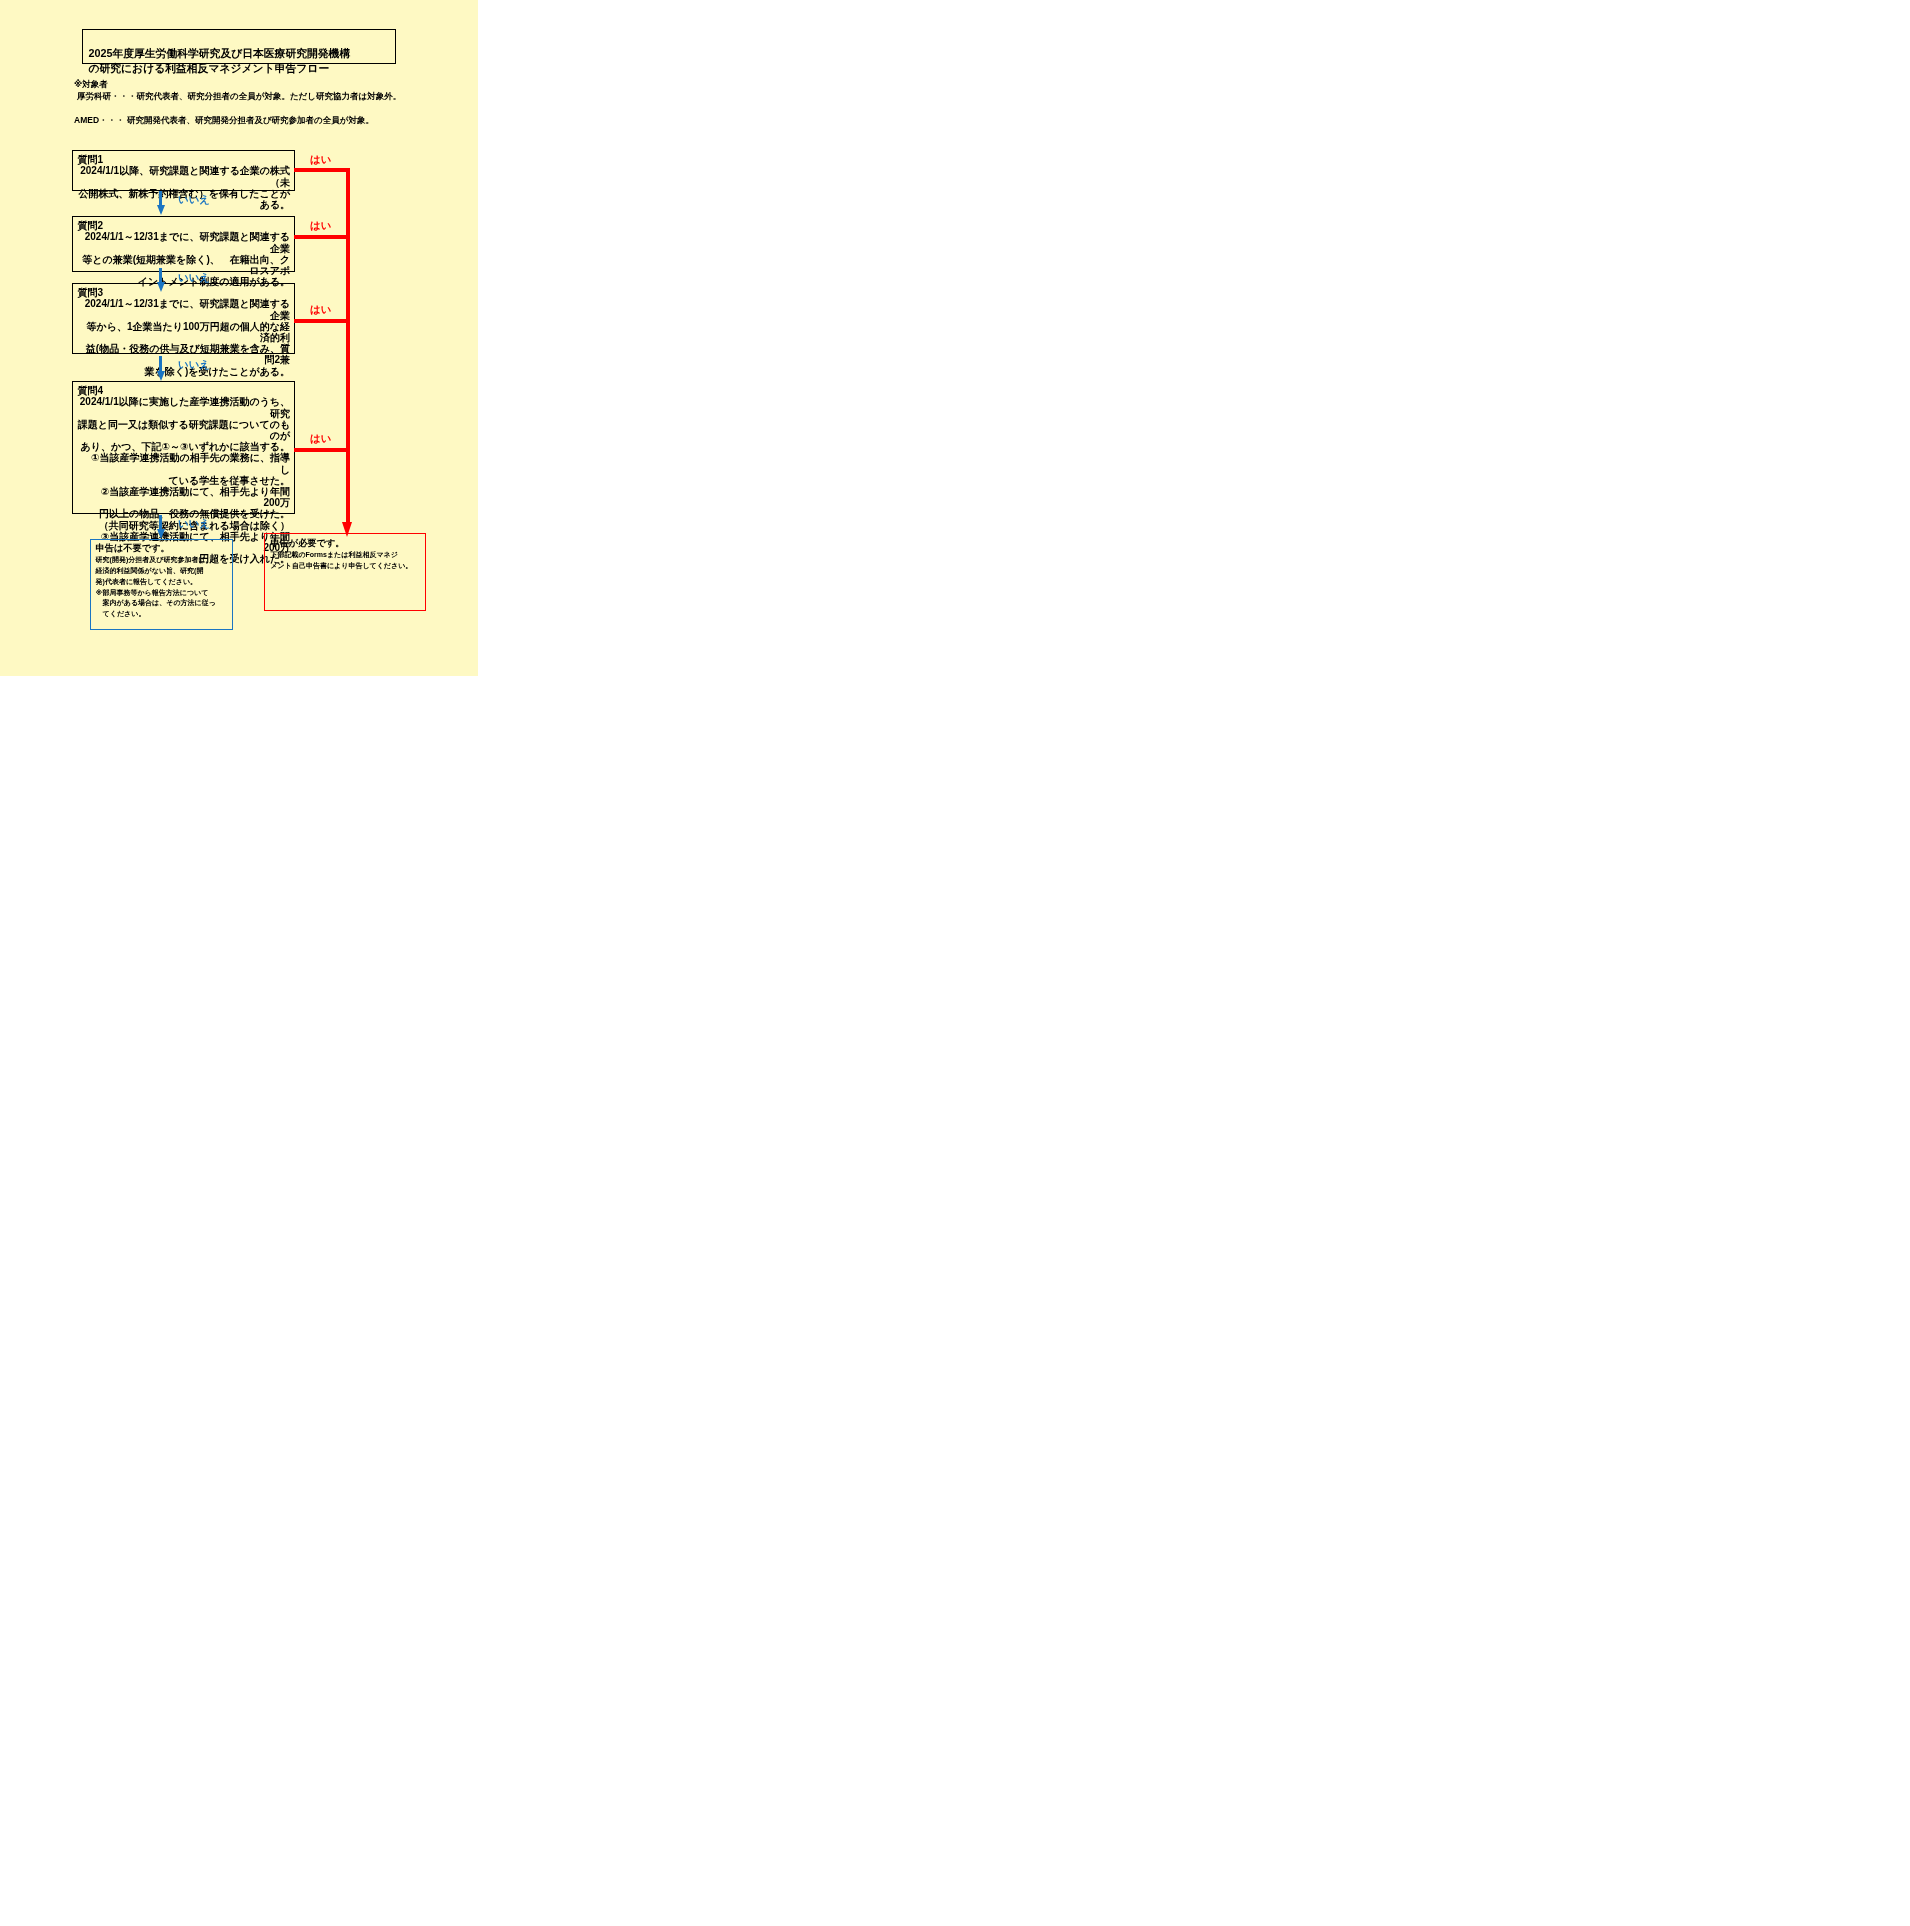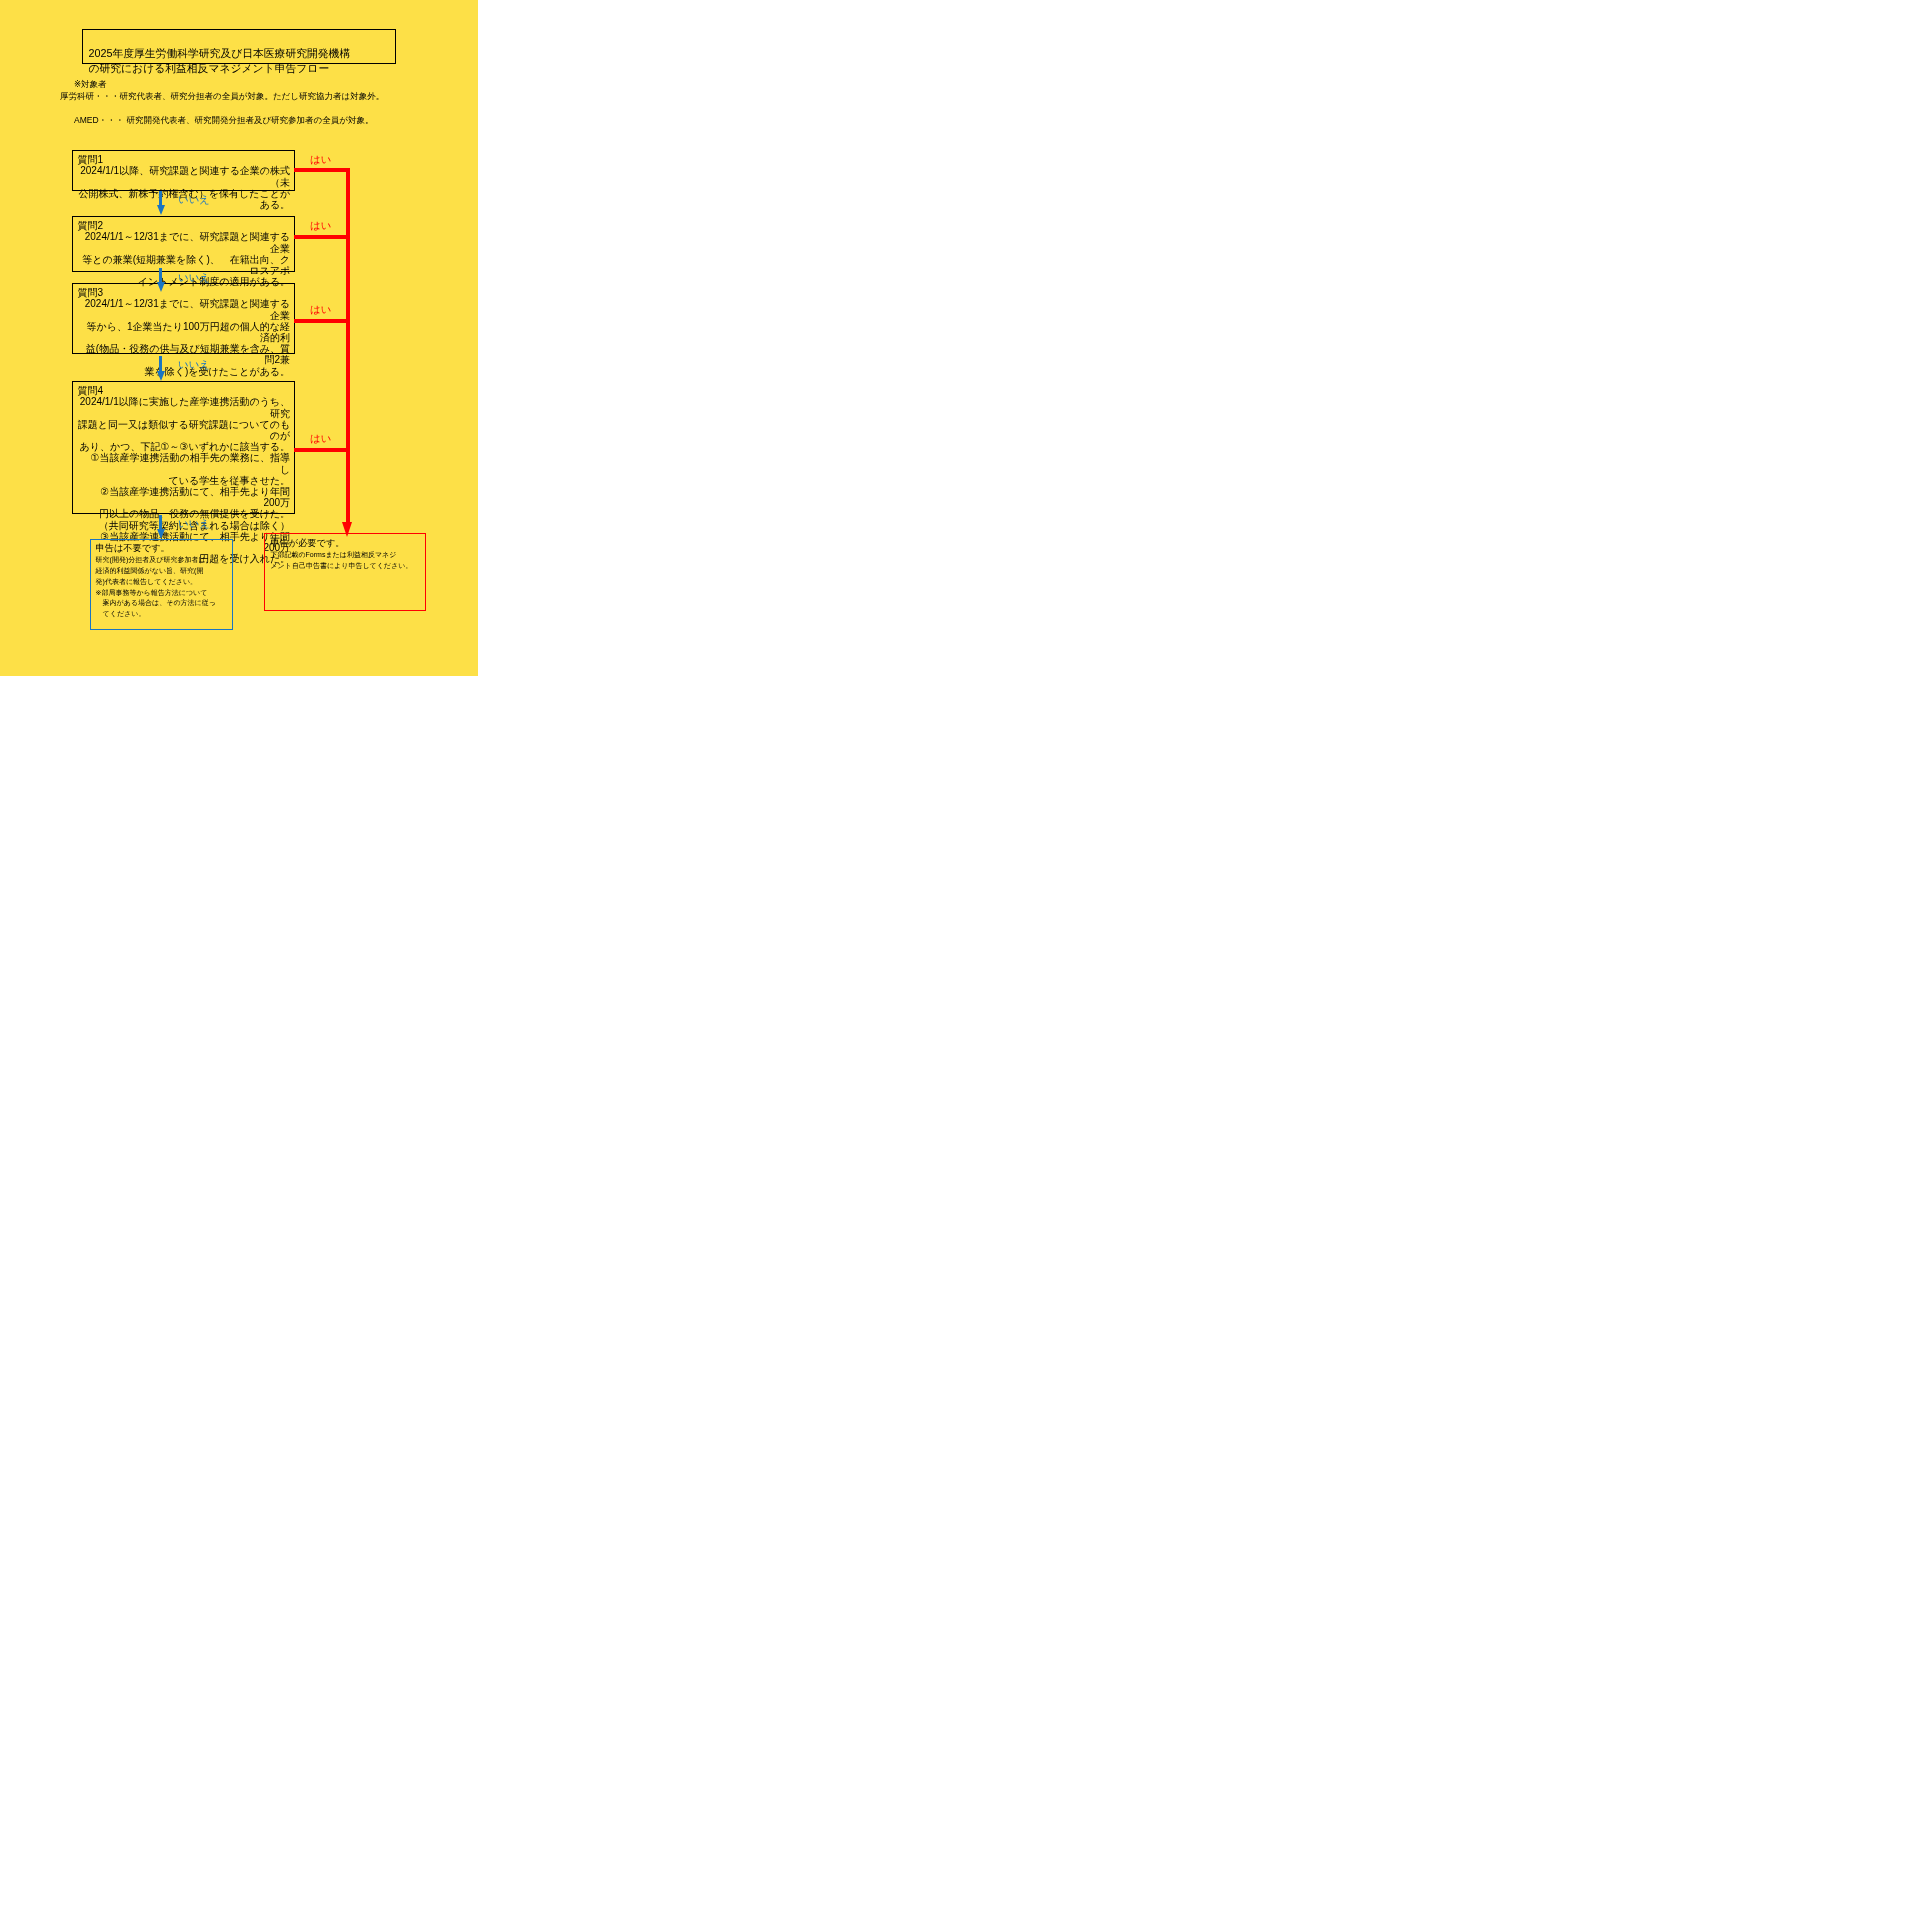--- a/index.html
+++ b/index.html
@@ -1,37 +1,37 @@
 <!DOCTYPE html>
 <html style="font-size:6.2px"><head>
 <meta charset="utf-8">
 <style>
   html,body{margin:0;padding:0;background:#fff;}
   #page{
     position:relative;
     width:478px;height:676px;
-    background:#fde047;
+    background:#fef9c3;
     font-family:"Liberation Sans","DejaVu Sans",sans-serif;
-    font-weight:normal;
+    font-weight:bold;
     color:#000;
     overflow:hidden;
   }
   .abs{position:absolute;box-sizing:border-box;}
   
   #title-box{
     left:82px;top:28.5px;width:314px;height:35px;
     border:1.5px solid #000;
     padding:1.9px 4.6px 0 5.4px;
     font-size:10.8px;line-height:15px;
     white-space:pre-line;
   }
   
   .intro{font-size:8.5px;line-height:10.8px;white-space:pre;}
   #intro-heading{left:74px;top:79px;}
-  #intro-kouro{left:60px;top:91px;}
+  #intro-kouro{left:77px;top:91px;}
   #intro-amed{left:74px;top:115px;}
   
   .qbox{
     left:72px;width:223px;
     border:1.2px solid #000;
     padding:3.1px 3.9px 0 4.6px;
     font-size:10px;line-height:11.2px;
   }
   .qbody{white-space:pre-line;text-align:right;}
   #q1{top:150px;height:41px;}

